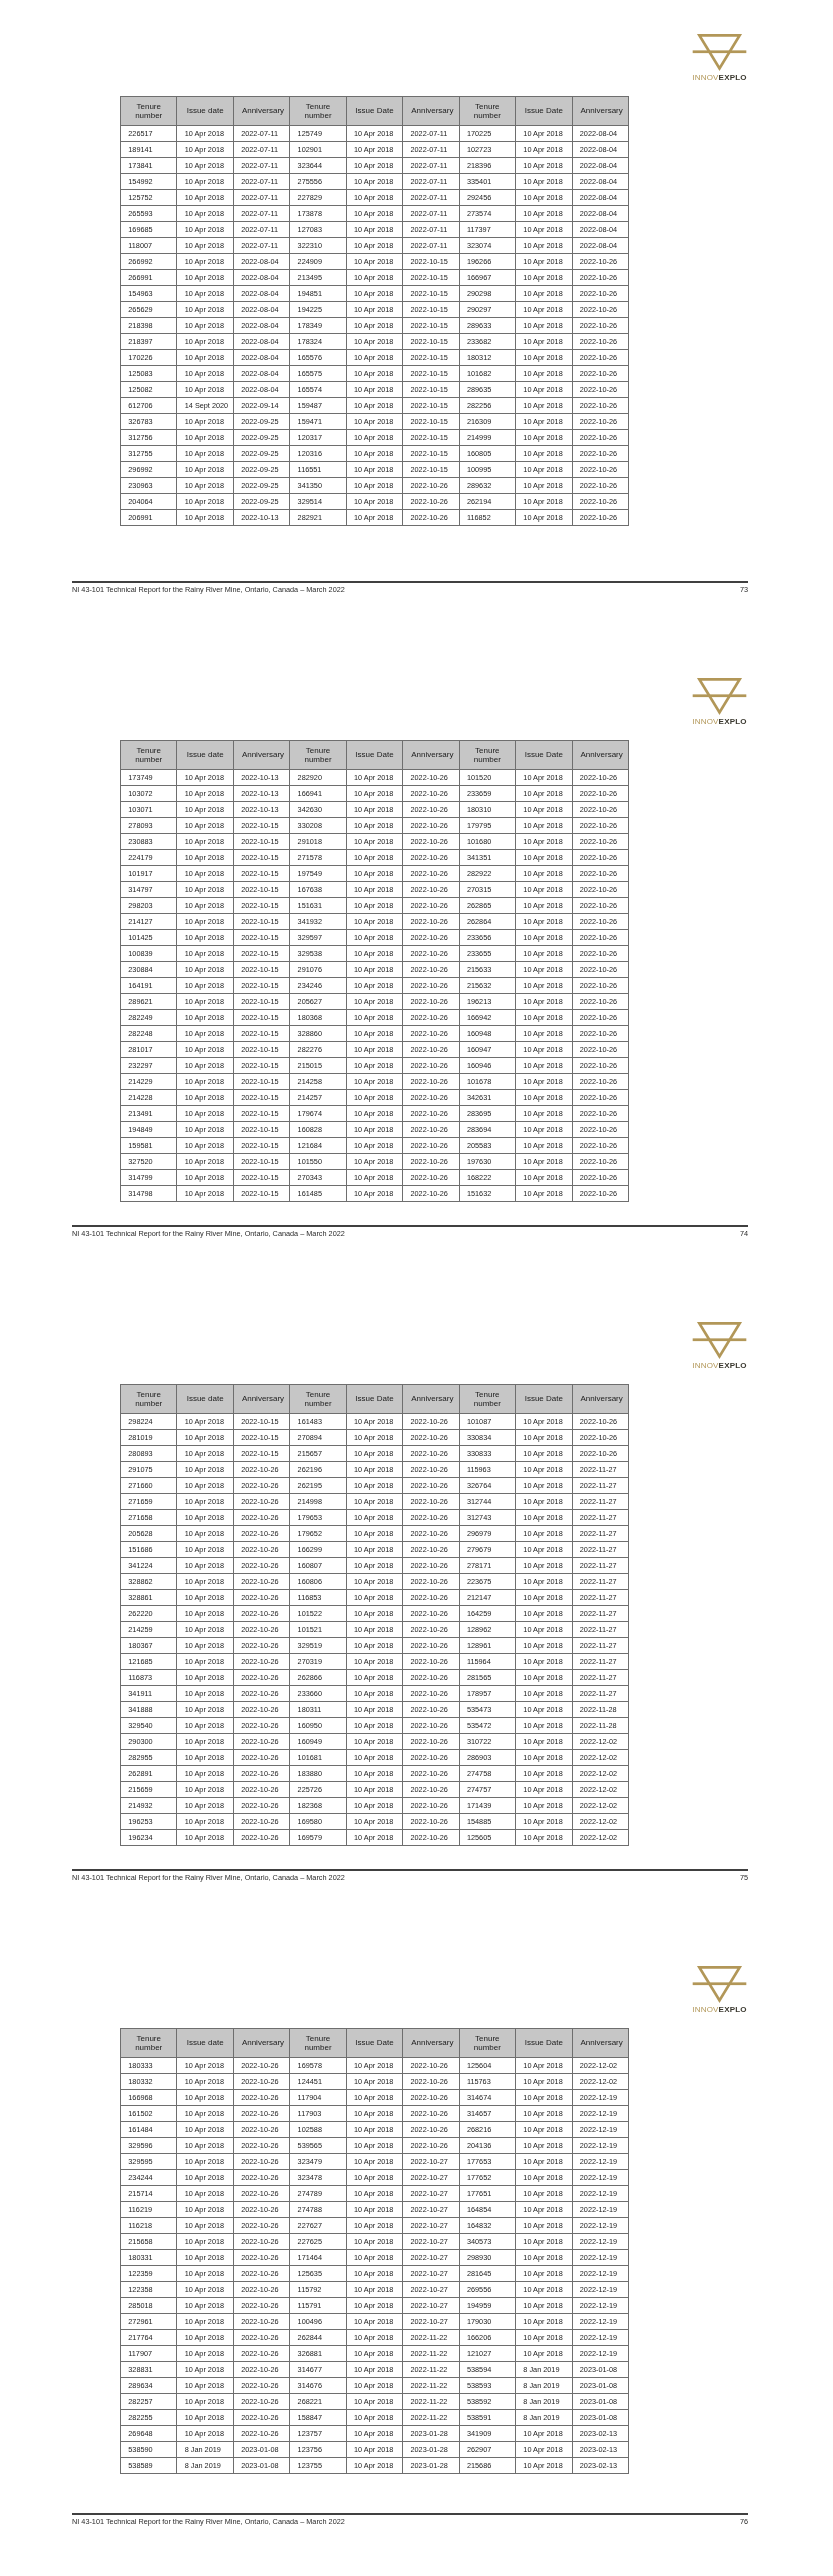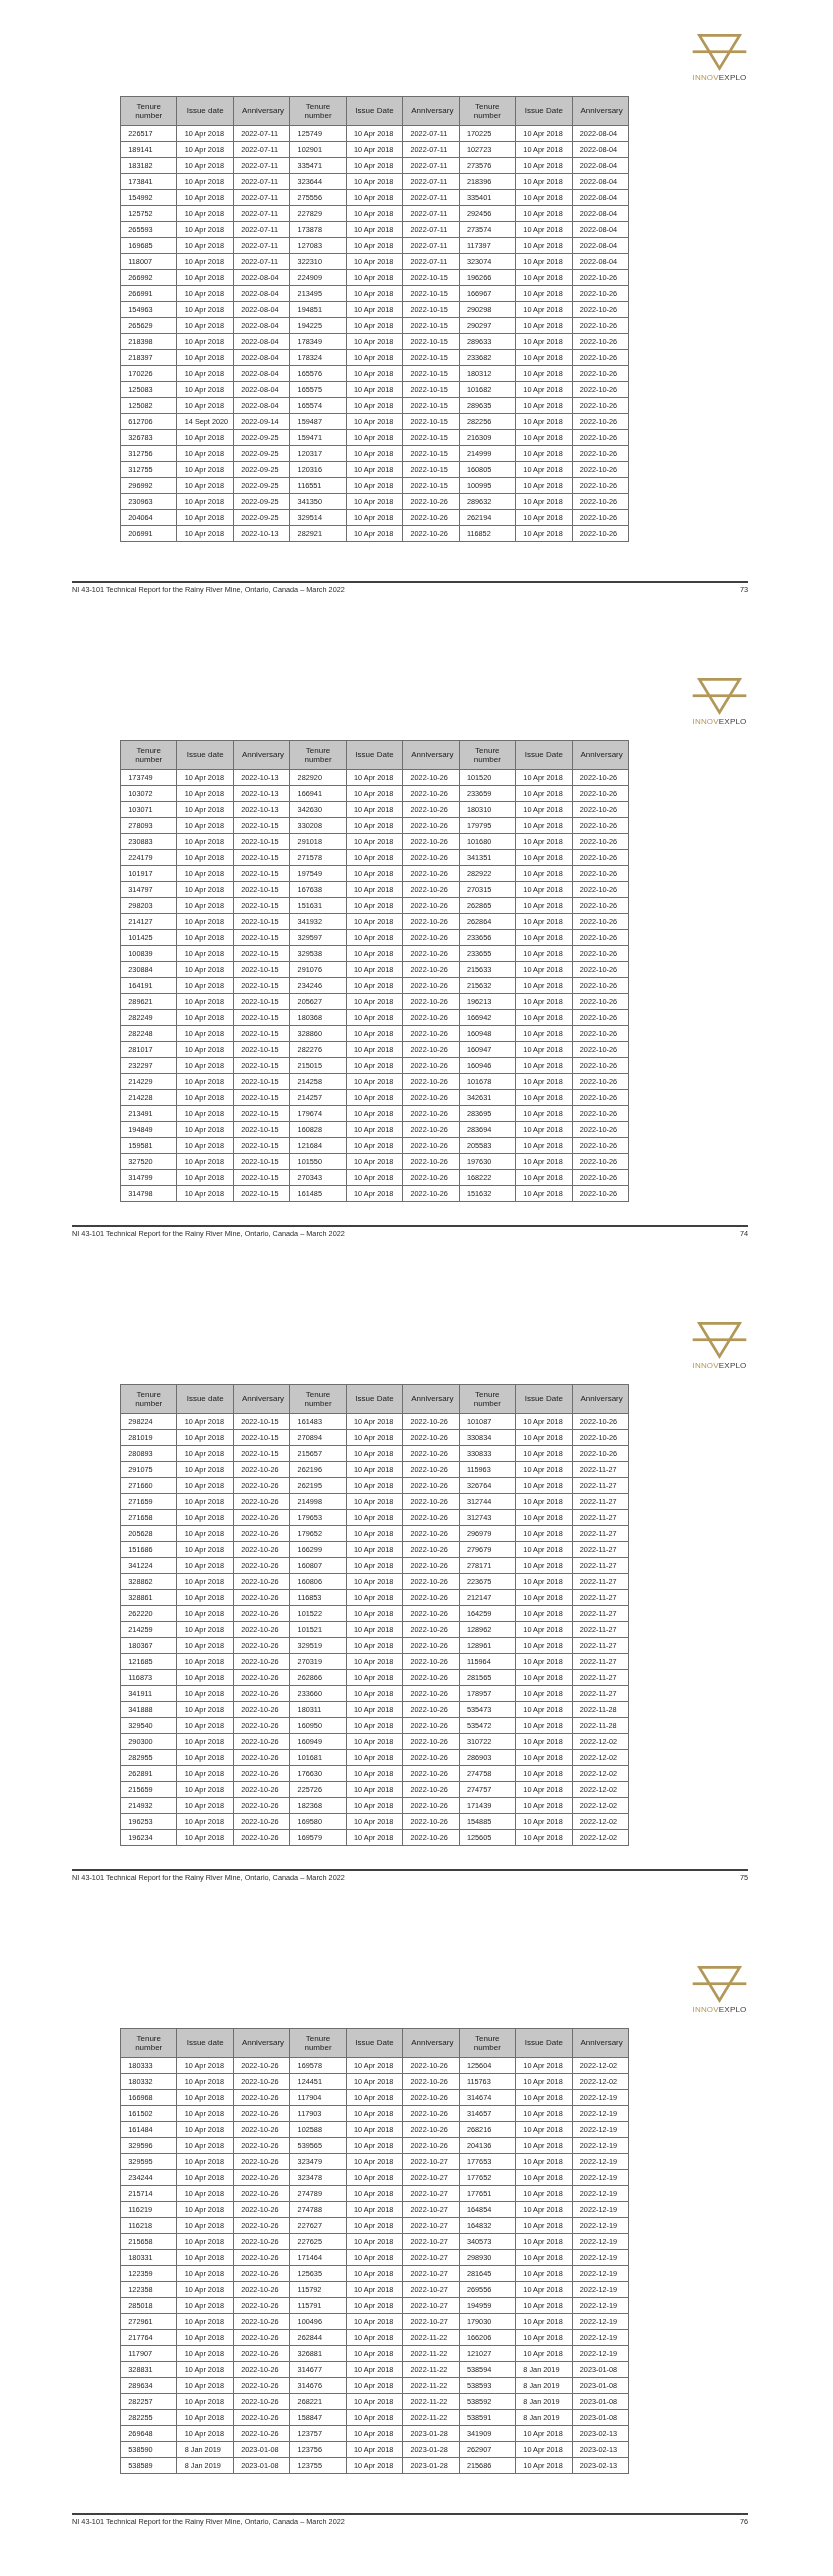--- a/index.html
+++ b/index.html
@@ -9,21 +9,21 @@
     color: #1c1c1c;
     overflow: hidden;
   }
   .page { position: relative; width: 833px; height: 644px; background: #ffffff; }
 
   
   .logo { position: absolute; top: 33px; left: 690px; width: 59px; text-align: center; }
   .logo-mark { display: block; margin: 0 auto; }
   .logo-text { margin-top: 1.2px; font-size: 8px; letter-spacing: 0.2px; white-space: nowrap; }
   .logo-innov { color: #b29758; font-weight: 400; }
-  .logo-explo { color: #3a382f; font-weight: 400; }
+  .logo-explo { color: #3a382f; font-weight: 700; }
 
   
   .tenure-table {
     position: absolute; left: 120px; top: 96px; width: 509px;
     border-collapse: collapse; table-layout: fixed;
     border: 1.2px solid #4f4f4f;
   }
   .tenure-table th {
     background: #c6c6c6;
     border: 0.6px solid #6e6e6e;
@@ -90,31 +90,20 @@
             <td>10 Apr 2018</td>
             <td>2022-07-11</td>
             <td>102901</td>
             <td>10 Apr 2018</td>
             <td>2022-07-11</td>
             <td>102723</td>
             <td>10 Apr 2018</td>
             <td>2022-08-04</td>
           </tr>
           <tr>
-            <td>183182</td>
-            <td>10 Apr 2018</td>
-            <td>2022-07-11</td>
-            <td>335471</td>
-            <td>10 Apr 2018</td>
-            <td>2022-07-11</td>
-            <td>273576</td>
-            <td>10 Apr 2018</td>
-            <td>2022-08-04</td>
-          </tr>
-          <tr>
             <td>173841</td>
             <td>10 Apr 2018</td>
             <td>2022-07-11</td>
             <td>323644</td>
             <td>10 Apr 2018</td>
             <td>2022-07-11</td>
             <td>218396</td>
             <td>10 Apr 2018</td>
             <td>2022-08-04</td>
           </tr>
@@ -964,21 +953,21 @@
             <td>10 Apr 2018</td>
             <td>2022-10-26</td>
             <td>286903</td>
             <td>10 Apr 2018</td>
             <td>2022-12-02</td>
           </tr>
           <tr>
             <td>262891</td>
             <td>10 Apr 2018</td>
             <td>2022-10-26</td>
-            <td>176630</td>
+            <td>183880</td>
             <td>10 Apr 2018</td>
             <td>2022-10-26</td>
             <td>274758</td>
             <td>10 Apr 2018</td>
             <td>2022-12-02</td>
           </tr>
           <tr>
             <td>215659</td>
             <td>10 Apr 2018</td>
             <td>2022-10-26</td>

